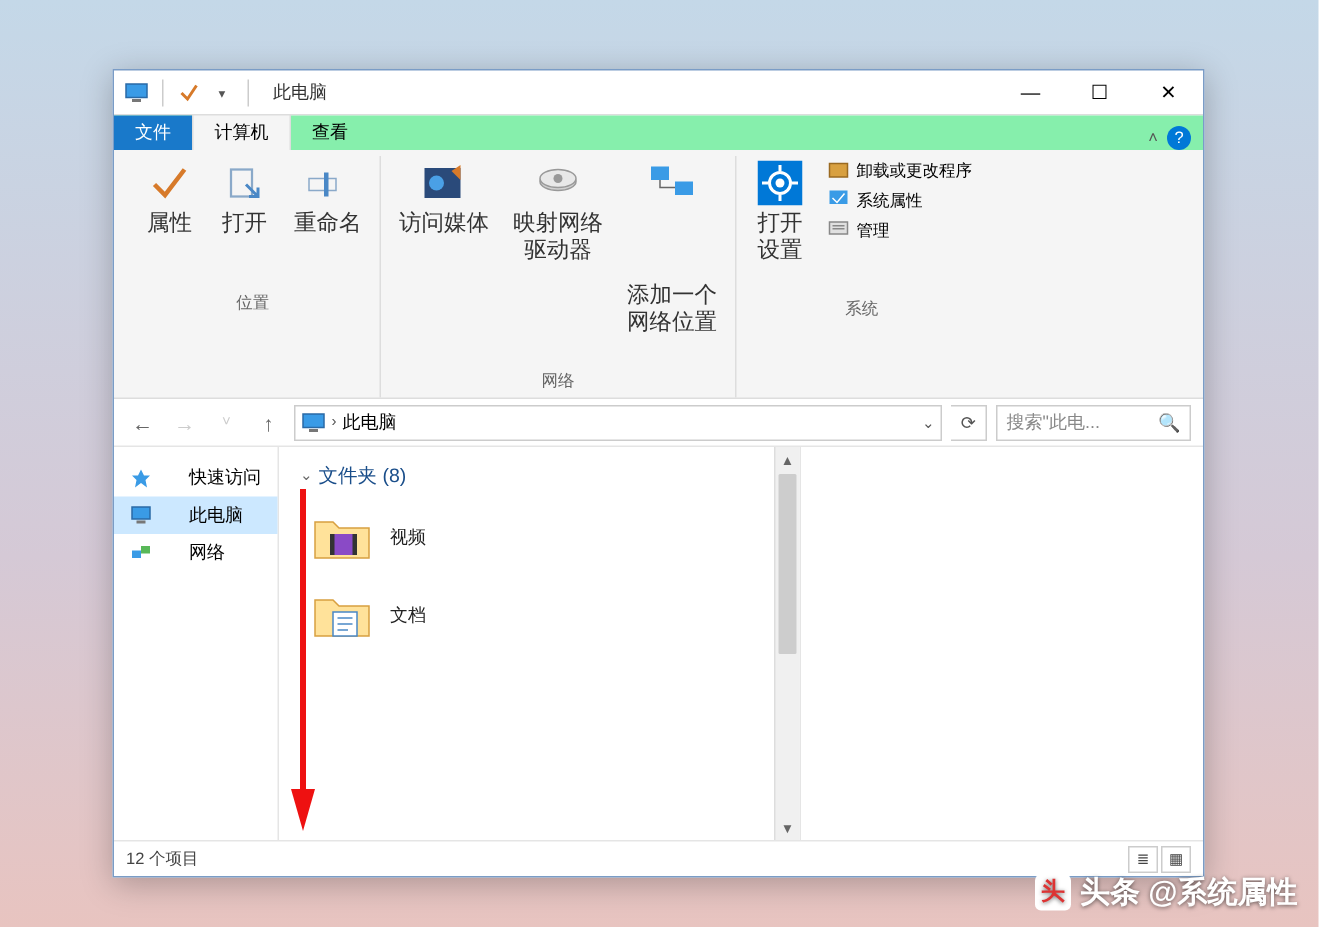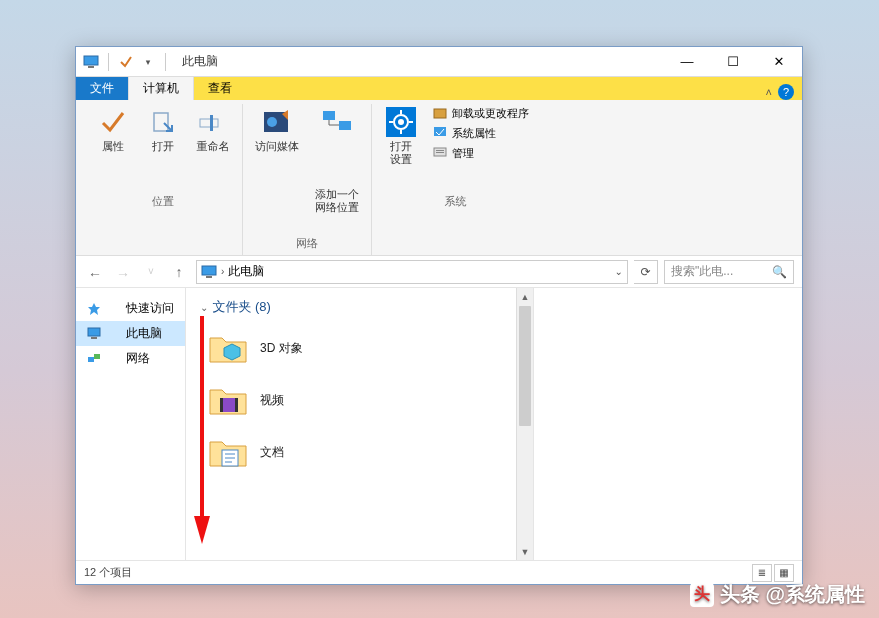--- a/index.html
+++ b/index.html
@@ -5,33 +5,33 @@
 * { box-sizing: border-box; margin: 0; padding: 0; font-family: "Microsoft YaHei", "Segoe UI", sans-serif; }
 body { background: linear-gradient(180deg, #c4d8e8 0%, #d5c9d6 60%, #e8c4c0 100%); width: 879px; height: 618px; overflow: hidden; position: relative; }
 .window { position: absolute; left: 75px; top: 46px; width: 728px; height: 539px; background: #fff; border: 1px solid #7a9cc6; box-shadow: 0 4px 20px rgba(0,0,0,.25); display: flex; flex-direction: column; }
 .titlebar { height: 30px; display: flex; align-items: center; border-bottom: 1px solid #ddd; }
 .titlebar-left { display: flex; align-items: center; gap: 4px; padding-left: 6px; }
 .tb-glyph { width: 18px; height: 18px; display: flex; align-items: center; justify-content: center; font-size: 12px; }
 .tb-sep { width: 1px; height: 18px; background: #ccc; margin: 0 4px; }
 .titlebar-title { font-size: 12px; color: #333; margin-left: 8px; }
 .titlebar-controls { margin-left: auto; display: flex; }
 .tbc { width: 46px; height: 30px; display: flex; align-items: center; justify-content: center; font-size: 13px; cursor: default; }
-.tabs { height: 23px; display: flex; align-items: flex-end; background: #fde047; }
+.tabs { height: 23px; display: flex; align-items: flex-end; background: #86efac; }
 .tab { padding: 3px 14px; font-size: 12px; cursor: default; }
 .tab.file { background: #1979ca; color: #fff; }
 .tab.active { background: #f5f5f5; border: 1px solid #ddd; border-bottom: none; }
 .tabs-right { margin-left: auto; display: flex; align-items: center; padding-right: 8px; gap: 6px; }
 .help-circle { width:16px; height:16px; border-radius:50%; background:#0078d7; color:#fff; font-size:11px; display:flex; align-items:center; justify-content:center; }
 .ribbon { background: #f5f5f5; border-bottom: 1px solid #ddd; padding: 4px 8px 0 8px; display: flex; gap: 0; }
 .ribbon-group { display: flex; flex-direction: column; align-items: center; padding: 0 8px 4px 8px; border-right: 1px solid #ddd; }
 .ribbon-group:last-child { border-right: none; }
 .ribbon-items { display: flex; gap: 8px; min-height: 70px; align-items: flex-start; }
 .ribbon-item { display: flex; flex-direction: column; align-items: center; gap: 2px; padding: 2px 4px; cursor: default; min-width: 42px; }
 .ribbon-icon { width: 32px; height: 32px; display: flex; align-items: center; justify-content: center; }
-.ribbon-label { font-size: 11px; color: #333; text-align: center; line-height: 1.2; }
+.ribbon-label { font-size: 15px; color: #333; text-align: center; line-height: 1.2; }
 .ribbon-group-label { font-size: 11px; color: #666; margin-top: 20px; }
 .system-list { display: flex; flex-direction: column; gap: 2px; }
 .system-row { display: flex; align-items: center; gap: 4px; font-size: 11px; cursor: default; padding: 1px 2px; }
 .sys-icon { width: 16px; height: 16px; display: flex; align-items:center; justify-content:center; }
 .addrbar { height: 32px; border-bottom: 1px solid #e5e5e5; display: flex; align-items: center; padding: 4px 8px; gap: 6px; }
 .navbtn { width: 22px; height: 22px; display: flex; align-items: center; justify-content: center; font-size: 14px; color: #666; cursor: default; }
 .navbtn.disabled { color: #ccc; }
 .addr-field { flex: 1; border: 1px solid #ccc; height: 24px; display: flex; align-items: center; padding: 0 4px; gap: 4px; font-size: 12px; }
 .addr-dd { color:#555; font-size:10px; }
 .refresh { width: 24px; height: 24px; border: 1px solid #ccc; border-left: none; display: flex; align-items: center; justify-content: center; font-size: 12px; color: #555; }
@@ -143,20 +143,31 @@
               <svg width="30" height="28">
                 <rect x="2" y="4" width="24" height="20" fill="#2a4a7a"></rect>
                 <circle cx="10" cy="14" r="5" fill="#4aa0e6"></circle>
                 <path d="M20 6 L26 2 L26 12" fill="#d77a2a"></path>
               </svg>
             </span>
           <span class="ribbon-label">访问媒体</span>
         </div>
         <div class="ribbon-item">
           <span class="ribbon-icon">
+              <svg width="30" height="26">
+                <ellipse cx="15" cy="12" rx="12" ry="6" fill="#d0d0d0" stroke="#999"></ellipse>
+                <ellipse cx="15" cy="10" rx="12" ry="6" fill="#e8e8e8" stroke="#999"></ellipse>
+                <circle cx="15" cy="10" r="3" fill="#999"></circle>
+              </svg>
+            </span>
+          <span class="ribbon-label" style="white-space:pre;">映射网络
+驱动器</span>
+        </div>
+        <div class="ribbon-item">
+          <span class="ribbon-icon">
               <svg width="32" height="26">
                 <rect x="2" y="2" width="12" height="9" fill="#3a9be6"></rect>
                 <rect x="18" y="12" width="12" height="9" fill="#3a9be6"></rect>
                 <path d="M8 11 L8 16 L18 16" stroke="#666" fill="none"></path>
               </svg>
             </span>
           <span class="ribbon-label" style="white-space:pre;margin-top:48px;">添加一个
 网络位置</span>
         </div>
       </div>
@@ -274,29 +285,20 @@
       <div class="list">
         <div class="group-header">
           <span class="caret">⌄</span>
           <span>文件夹 (8)</span>
         </div>
 
         <div class="item">
           <span class="item-icon">
               <svg width="40" height="36">
                 <path d="M2 8 L14 8 L18 12 L38 12 L38 32 L2 32 Z" fill="#ffe29a" stroke="#d8a040"></path>
-                <path d="M16 18 L24 14 L32 18 L32 26 L24 30 L16 26 Z" fill="#4ac0e6" stroke="#2a90b6"></path>
-              </svg>
-            </span>
-          <span class="item-label">3D 对象</span>
-        </div>
-        <div class="item">
-          <span class="item-icon">
-              <svg width="40" height="36">
-                <path d="M2 8 L14 8 L18 12 L38 12 L38 32 L2 32 Z" fill="#ffe29a" stroke="#d8a040"></path>
                 <rect x="12" y="16" width="18" height="14" fill="#8a4ac6"></rect>
                 <rect x="12" y="16" width="3" height="14" fill="#333"></rect>
                 <rect x="27" y="16" width="3" height="14" fill="#333"></rect>
               </svg>
             </span>
           <span class="item-label">视频</span>
         </div>
         <div class="item">
           <span class="item-icon">
               <svg width="40" height="36">

